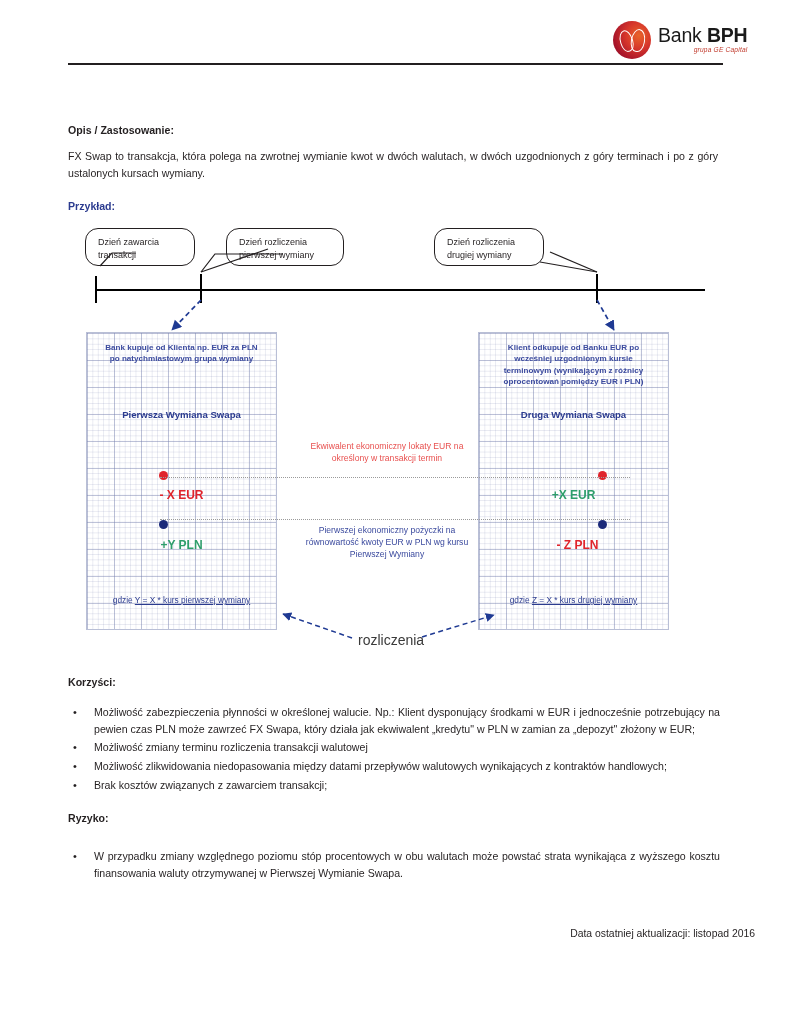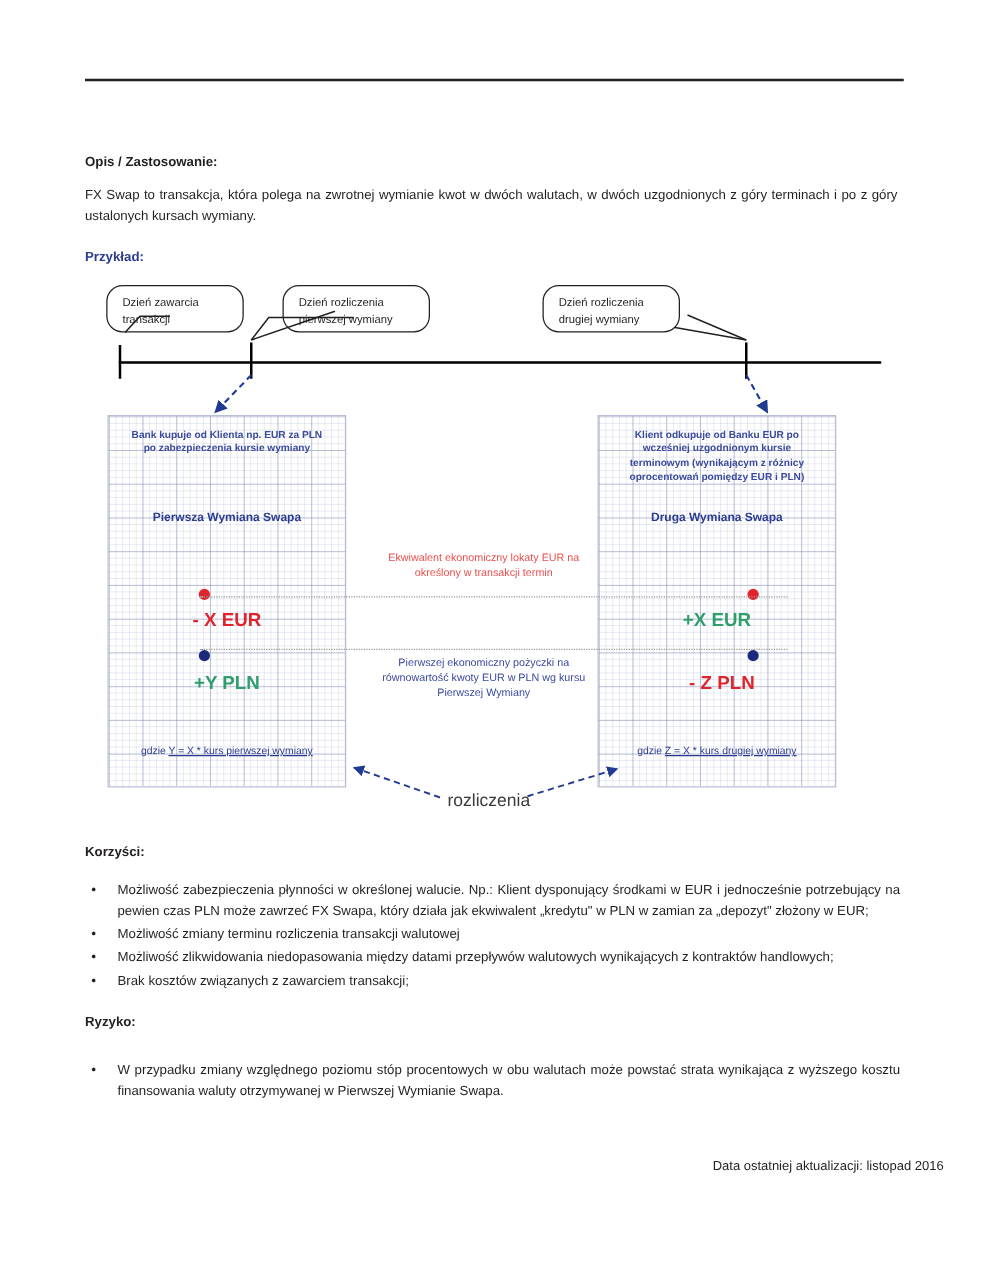--- a/index.html
+++ b/index.html
@@ -73,21 +73,21 @@
   .box-head {
     position:absolute; left:0; width:100%; text-align:center;
     font-size:8.1px; line-height:1.42; color:#3b4a9e; font-weight:600;
   }
   .box-title {
     position:absolute; left:0; width:100%; text-align:center;
     font-size:9.6px; font-weight:bold; color:#2b3b8f;
   }
   .flow-label {
     position:absolute; left:0; width:100%; text-align:center;
-    font-size:15px; font-weight:bold;
+    font-size:12px; font-weight:bold;
   }
   .dot { position:absolute; width:9px; height:9px; border-radius:50%; }
   .dot-red  { background:#e0242c; }
   .dot-navy { background:#1b2a7a; }
   .formula {
     position:absolute; left:0; width:100%; text-align:center;
     font-size:8.3px; color:#2b3b8f;
   }
   .formula u { text-decoration:underline; }
 
@@ -110,20 +110,27 @@
   .footer { position:absolute; right:36px; top:928px; font-size:10.4px; }
 
   svg { overflow:visible; }
   .svg-layer { position:absolute; left:0; top:0; width:791px; height:1024px; pointer-events:none; }
 </style>
 </head>
 <body>
 
 <div class="page">
 
+  <div class="logo-wrap">
+    <div class="logo-mark"></div>
+    <div class="logo-text">
+      <div class="logo-name"><span>Bank </span><b>BPH</b></div>
+      <div class="logo-sub">grupa GE Capital</div>
+    </div>
+  </div>
 
   <div class="top-rule"></div>
 
   <div class="h-label" style="left:68px; top:124px;">Opis / Zastosowanie:</div>
   <div class="para" style="left:68px; top:148px; width:650px; text-align:justify;">FX Swap to transakcja, która polega na zwrotnej wymianie kwot w dwóch walutach, w dwóch uzgodnionych z góry terminach i po z góry ustalonych kursach wymiany.</div>
 
   <div class="h-label blue-h" style="left:68px; top:200px;">Przykład:</div>
 
   <div class="tl-axis"></div>
   <div class="tl-tick" style="left:95px; top:276px; height:27px;"></div>
@@ -139,21 +146,21 @@
     <div>pierwszej wymiany</div>
   </div>
   <div class="bubble" style="left:434px; top:228px; width:110px; height:38px;">
     <div>Dzień rozliczenia</div>
     <div>drugiej wymiany</div>
   </div>
 
   <div class="gridbox" style="left:86px; top:332px; width:191px; height:298px;">
     <div class="box-head" style="top:9px;">
       <div>Bank kupuje od Klienta np. EUR za PLN</div>
-      <div>po zabezpieczenia kursie wymiany</div>
+      <div>po natychmiastowym grupa wymiany</div>
     </div>
     <div class="box-title" style="top:76px;">Pierwsza Wymiana Swapa</div>
     <div class="dot dot-red" style="left:72px; top:138px;"></div>
     <div class="flow-label" style="top:155px; color:#e0242c;">- X EUR</div>
     <div class="dot dot-navy" style="left:72px; top:187px;"></div>
     <div class="flow-label" style="top:205px; color:#2e9e6b;">+Y PLN</div>
     <div class="formula" style="top:262px;"><span>gdzie  </span><u>Y = X * kurs pierwszej wymiany</u></div>
   </div>
 
   <div class="gridbox" style="left:478px; top:332px; width:191px; height:298px;">

